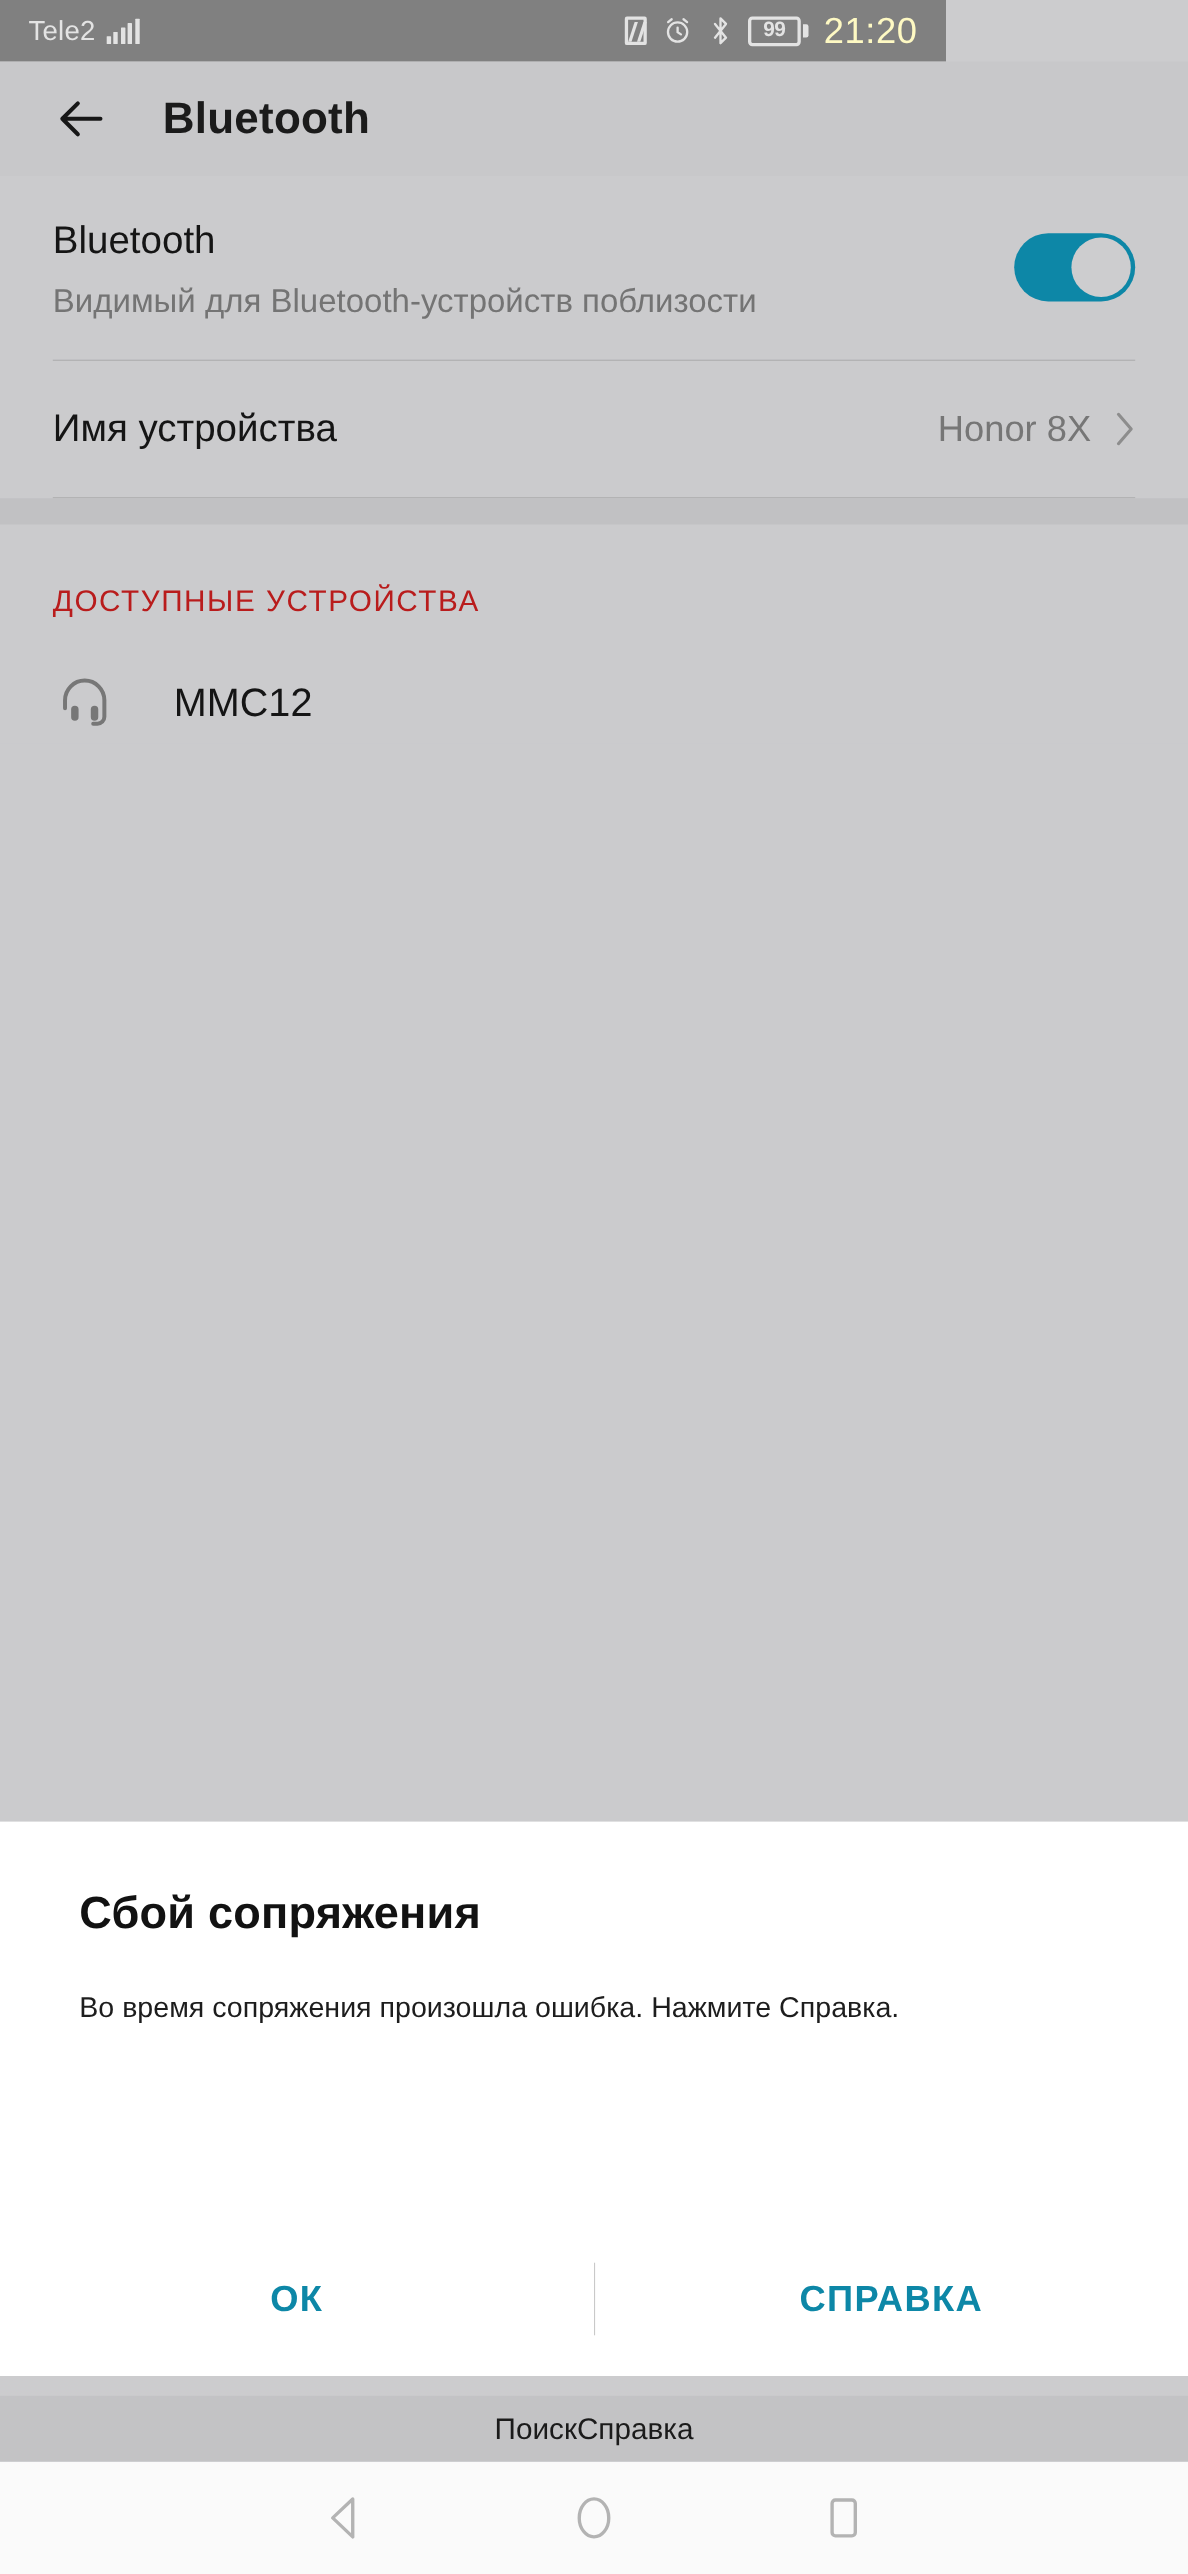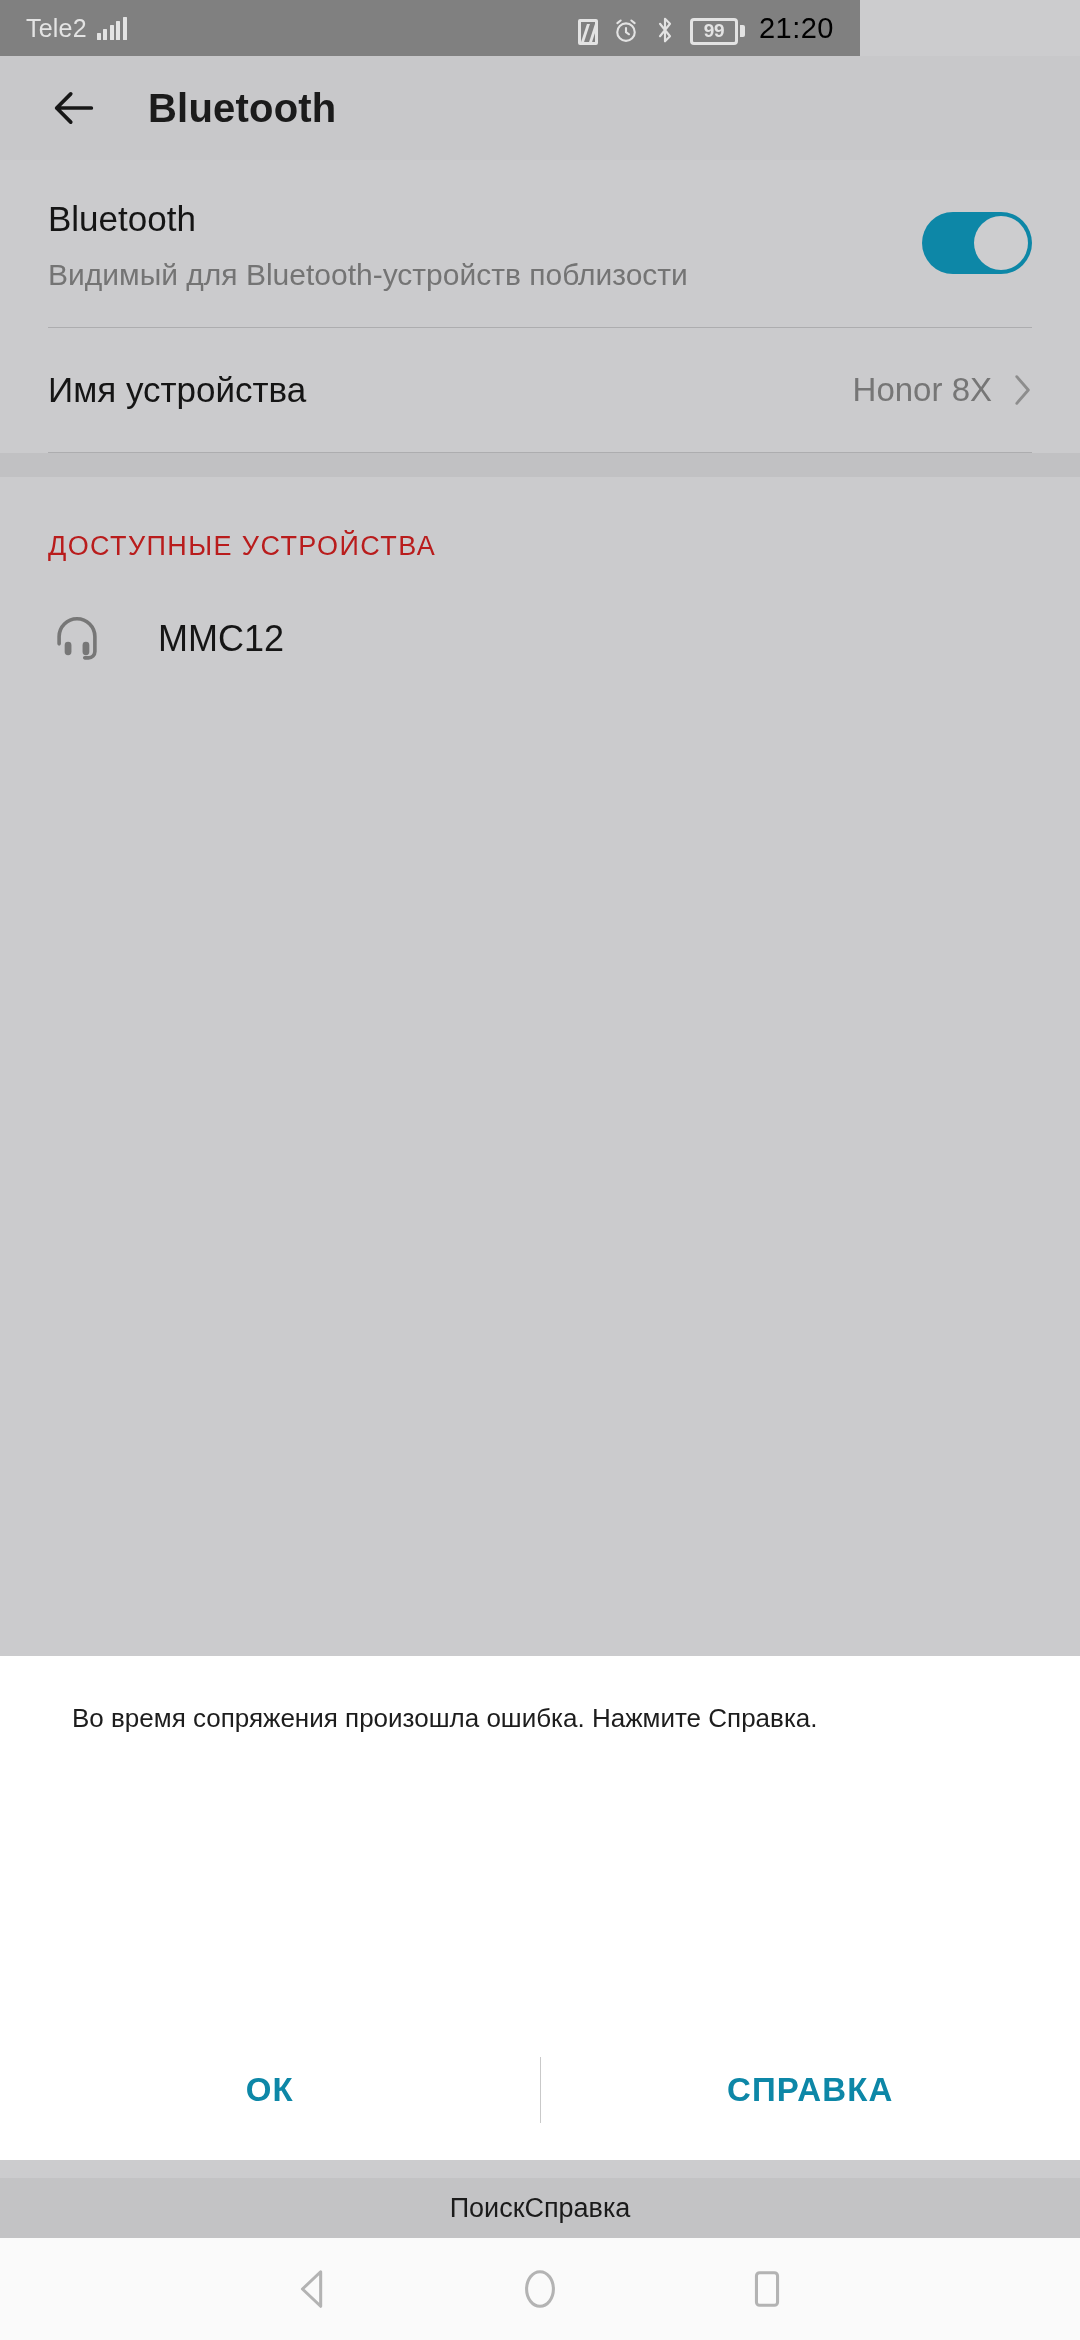--- a/index.html
+++ b/index.html
@@ -12,22 +12,22 @@
   .screen { position:relative; width:1080px; height:2340px; }
 
   
   .status-bar {
     position:absolute; top:0; left:0; width:860px; height:56px;
     background:#808080; color:#e6e6e6;
     display:flex; align-items:center; padding:0 26px;
   }
   .sb-left { display:flex; align-items:center; gap:10px; }
   .sb-carrier { font-size:25px; letter-spacing:.2px; color:#e3e3e3; }
-  .sb-right { margin-left:auto; display:flex; align-items:flex-end; gap:14px; }
-  .sb-time { font-size:29px; color:#000000; letter-spacing:.5px; }
+  .sb-right { margin-left:auto; display:flex; align-items:center; gap:14px; }
+  .sb-time { font-size:33px; color:#fef9c3; letter-spacing:.5px; }
   .signal { display:flex; align-items:flex-end; gap:2.5px; height:24px; }
   .signal i { width:4px; background:#e3e3e3; display:block; border-radius:.5px; }
   .signal i:nth-child(1){height:7px;} .signal i:nth-child(2){height:11px;}
   .signal i:nth-child(3){height:15px;} .signal i:nth-child(4){height:19px;}
   .signal i:nth-child(5){height:23px;}
   .ic { display:block; }
   .nfc-icon {
     width:20px; height:26px; border:3px solid #e3e3e3; border-radius:2px;
     position:relative;
   }
@@ -214,20 +214,21 @@
           <rect x="6.9" y="13.1" width="2.8" height="5.6" rx="1.4" fill="#777777"></rect>
           <rect x="14.3" y="13.1" width="2.8" height="5.6" rx="1.4" fill="#777777"></rect>
         </svg>
         <span class="device-name">MMC12</span>
       </div>
     </div>
 
   </div>
 
   <div class="dialog">
+    <div class="dlg-title">Сбой сопряжения</div>
     <div class="dlg-body">Во время сопряжения произошла ошибка. Нажмите Справка.</div>
     <div class="dlg-actions">
       <div class="dlg-btn">ОК</div>
       <div class="dlg-sep"></div>
       <div class="dlg-btn">СПРАВКА</div>
     </div>
   </div>
 
   <div class="toolbar">
     <span class="tb-item">Поиск</span>

